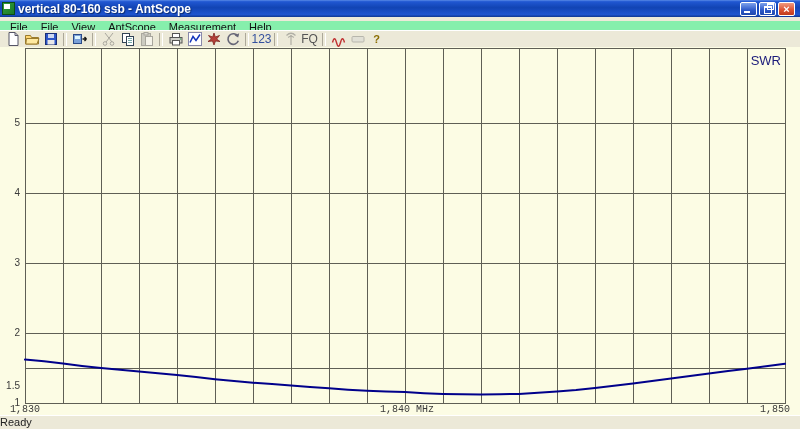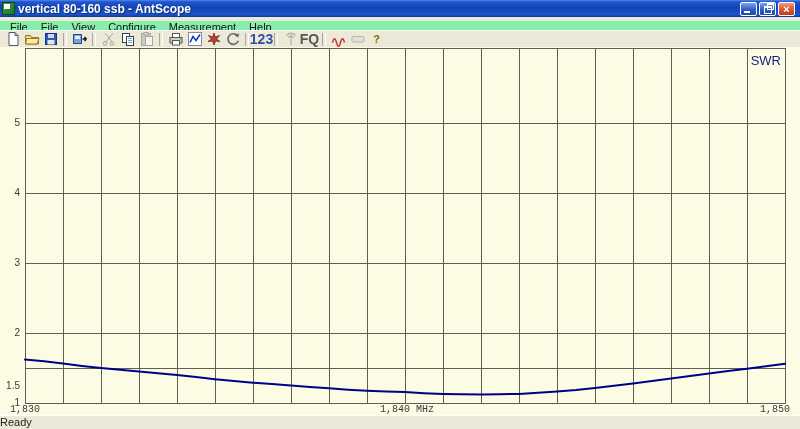--- a/index.html
+++ b/index.html
@@ -29,21 +29,21 @@
     display:flex;align-items:flex-start;padding-left:5px;box-sizing:border-box;}
   .menu-item{font-size:11px;color:#111;padding:0 5px;margin-right:3px;line-height:13px;white-space:nowrap;}
 
   
   .toolbar{position:absolute;left:0;top:30px;width:800px;height:17px;background:#ece9d8;
     border-top:1px solid #fff;box-sizing:border-box;display:flex;align-items:center;padding-left:3px;}
   .tbtn{width:19px;height:16px;display:flex;align-items:center;justify-content:center;flex:0 0 auto;}
   .tbtn svg{display:block;}
   .tbtn.disabled{filter:grayscale(1) opacity(0.45);}
   .tsep{width:2px;height:13px;border-left:1px solid #aca899;border-right:1px solid #fff;margin:0 3px;flex:0 0 auto;}
-  .ticon-text{font-size:14px;font-weight:bold;color:#33509e;letter-spacing:0;}
+  .ticon-text{font-size:12px;font-weight:normal;color:#33509e;letter-spacing:0;}
   .ticon-help{font-size:11px;font-weight:bold;color:#8a6d00;}
 
   
   .client{position:absolute;left:0;top:47px;width:800px;height:368px;background:#fcfce4;}
   .client svg{position:absolute;left:0;top:0;}
   .ylab{position:absolute;width:20px;text-align:right;font-size:10px;color:#3a3a3a;}
   .xlab{position:absolute;top:357px;font-size:10px;color:#3a3a3a;text-align:center;white-space:nowrap;font-family:Liberation Mono, monospace;}
   .swr-overlay{position:absolute;top:6px;left:745px;width:36px;text-align:right;font-size:13px;color:#1a1a7a;}
 
   
@@ -68,21 +68,21 @@
       <span class="winbtn close">
           <span class="glyph-close">×</span>
         </span>
     </span>
   </div>
 
   <div class="menubar">
     <span class="menu-item">File</span>
     <span class="menu-item">File</span>
     <span class="menu-item">View</span>
-    <span class="menu-item">Configure</span>
+    <span class="menu-item">AntScope</span>
     <span class="menu-item">Measurement</span>
     <span class="menu-item">Help</span>
   </div>
 
   <div class="toolbar">
     <span class="tbtn">
         <svg width="16" height="16">
           <path d="M4 1.5 h6 l3 3 V14.5 H4 Z" fill="#fff" stroke="#556"></path>
           <path d="M10 1.5 v3 h3" fill="none" stroke="#556"></path>
         </svg>

